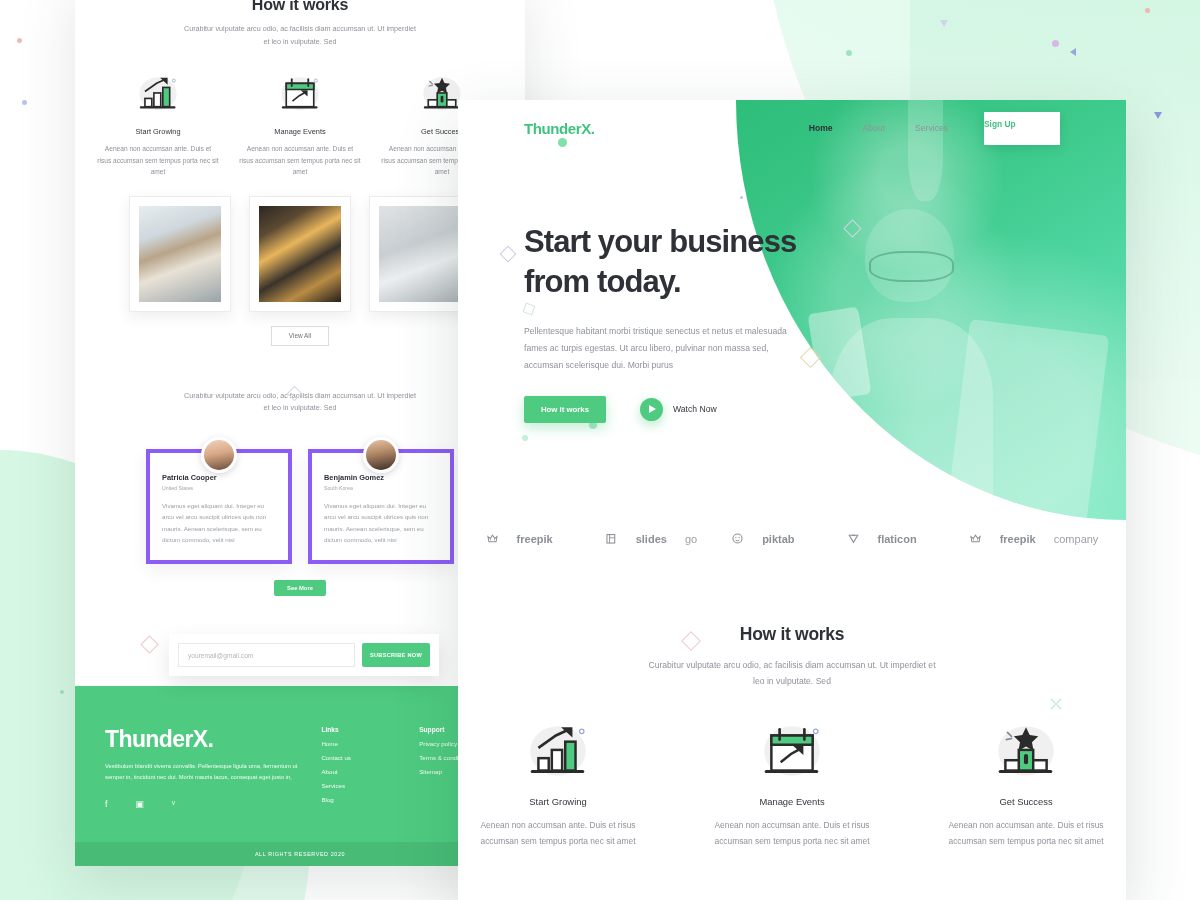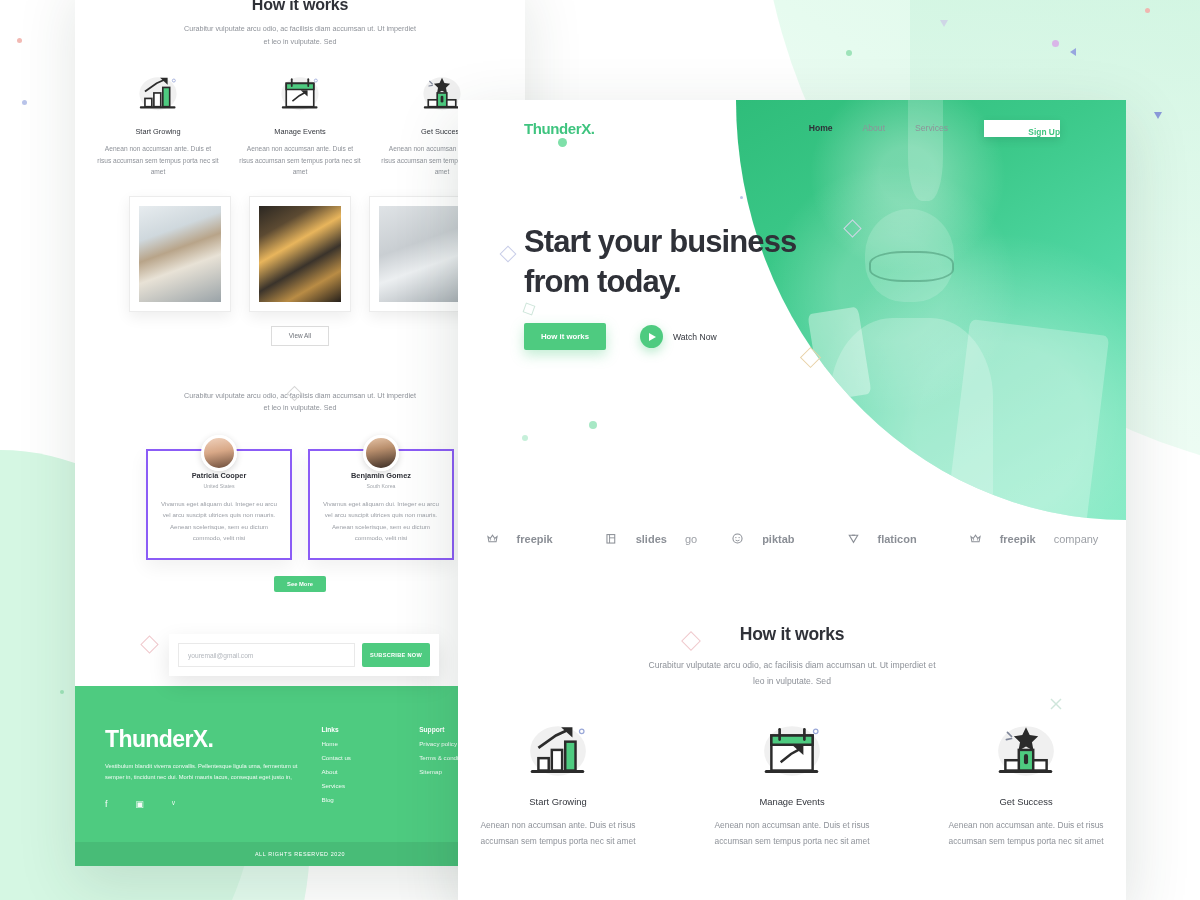--- a/index.html
+++ b/index.html
@@ -73,23 +73,23 @@
   .shot-c{background:linear-gradient(160deg,#dfe3e6 0%,#c9ced2 40%,#eceff1 62%,#a9b0b5 100%);}
 
   .btn-ghost{
     display:block;margin:14px auto 0;width:56px;height:18px;line-height:18px;
     border:1px solid #dcdcdc;background:#fff;color:#6d7178;font-size:6.4px;
     text-align:center;
   }
 
   .pb-testi{display:flex;justify-content:center;gap:16px;margin-top:34px;padding:0 16px;}
   .testi{
-    position:relative;width:146px;background:#fff;border:2px solid #8b5cf6;
+    position:relative;width:146px;background:#fff;border:4px solid #8b5cf6;
     box-shadow:0 7px 18px rgba(0,0,0,.06);padding:20px 12px 14px;box-sizing:border-box;
-    text-align:center;
+    text-align:left;
   }
   .avatar{
     position:absolute;left:50%;top:-16px;transform:translateX(-50%);
     width:30px;height:30px;border-radius:50%;border:3px solid #fff;
     box-shadow:0 2px 7px rgba(0,0,0,.16);
     background:linear-gradient(170deg,#f0d2bd 0%,#d8a887 45%,#6b4c3a 100%);
   }
   .avatar.m{background:linear-gradient(170deg,#e5c3a6 0%,#b98f6d 38%,#3a2c24 100%);}
   .testi .nm{font-size:7.4px;color:#2f3138;font-weight:bold;}
   .testi .loc{font-size:5.2px;color:#a3a7ad;margin-top:3px;}
@@ -164,22 +164,22 @@
   .pf-nav{
     position:absolute;left:0;top:0;width:100%;height:56px;display:flex;align-items:center;
     z-index:4;
   }
   .pf-logo{margin-left:66px;font-size:15px;font-weight:bold;color:#3fc47f;letter-spacing:-.4px;position:relative;}
   .logo-dot{position:absolute;left:34px;top:18px;width:9px;height:9px;border-radius:50%;background:#7fe0a9;}
   .pf-links{margin-left:auto;display:flex;align-items:center;gap:30px;}
   .pf-links a{font-size:8.6px;text-decoration:none;color:#8e9299;}
   .pf-links a.active{color:#2f3138;font-weight:bold;}
   .pf-signup{
-    margin-left:36px;margin-right:66px;width:76px;height:17px;line-height:25px;
-    background:#fff;color:#3fc47f;font-size:8.4px;font-weight:bold;text-align:right;
+    margin-left:36px;margin-right:66px;width:76px;height:33px;line-height:25px;
+    background:#fff;color:#3fc47f;font-size:8.4px;font-weight:bold;text-align:left;
     box-shadow:0 3px 10px rgba(0,0,0,.10);
   }
 
   .hero-copy{position:absolute;left:66px;top:122px;width:360px;z-index:3;}
   .hero-title{font-size:31px;line-height:1.28;font-weight:bold;color:#2f3138;letter-spacing:-.9px;margin:0;}
   .hero-text{font-size:8.6px;color:#8e9299;line-height:1.95;margin:22px 0 0;width:285px;}
   .hero-actions{display:flex;align-items:center;margin-top:22px;}
   .btn-how{
     width:82px;height:27px;line-height:27px;background:#4ecb80;color:#fff;
     font-size:7.8px;font-weight:bold;text-align:center;border-radius:2px;
@@ -406,20 +406,21 @@
           <a href="#">Services</a>
         </div>
         <div class="pf-signup">Sign Up</div>
       </div>
 
       <div class="hero-copy">
         <h1 class="hero-title">
           <span>Start your business</span><br>
           <span>from today.</span>
         </h1>
+        <p class="hero-text">Pellentesque habitant morbi tristique senectus et netus et malesuada fames ac turpis egestas. Ut arcu libero, pulvinar non massa sed, accumsan scelerisque dui. Morbi purus</p>
         <div class="hero-actions">
           <div class="btn-how">How it works</div>
           <div class="watch">
             <div class="play">
                 <i></i>
               </div>
             <span>Watch Now</span>
           </div>
         </div>
       </div>

